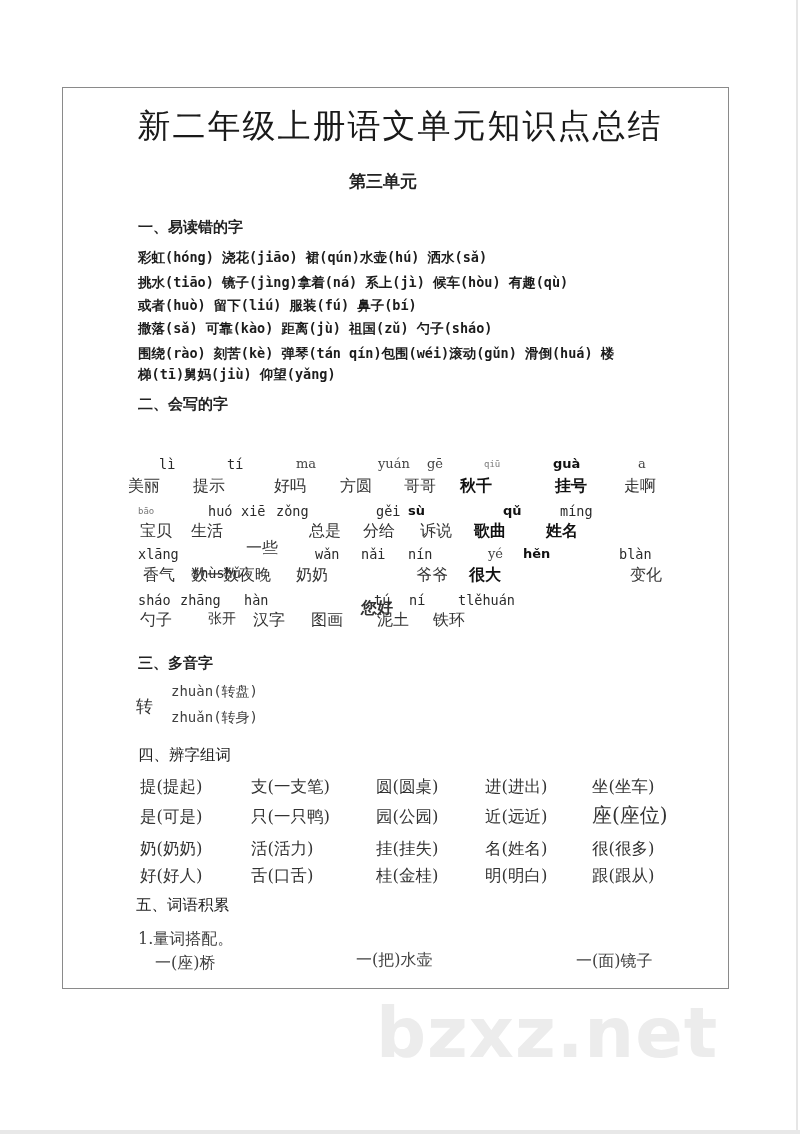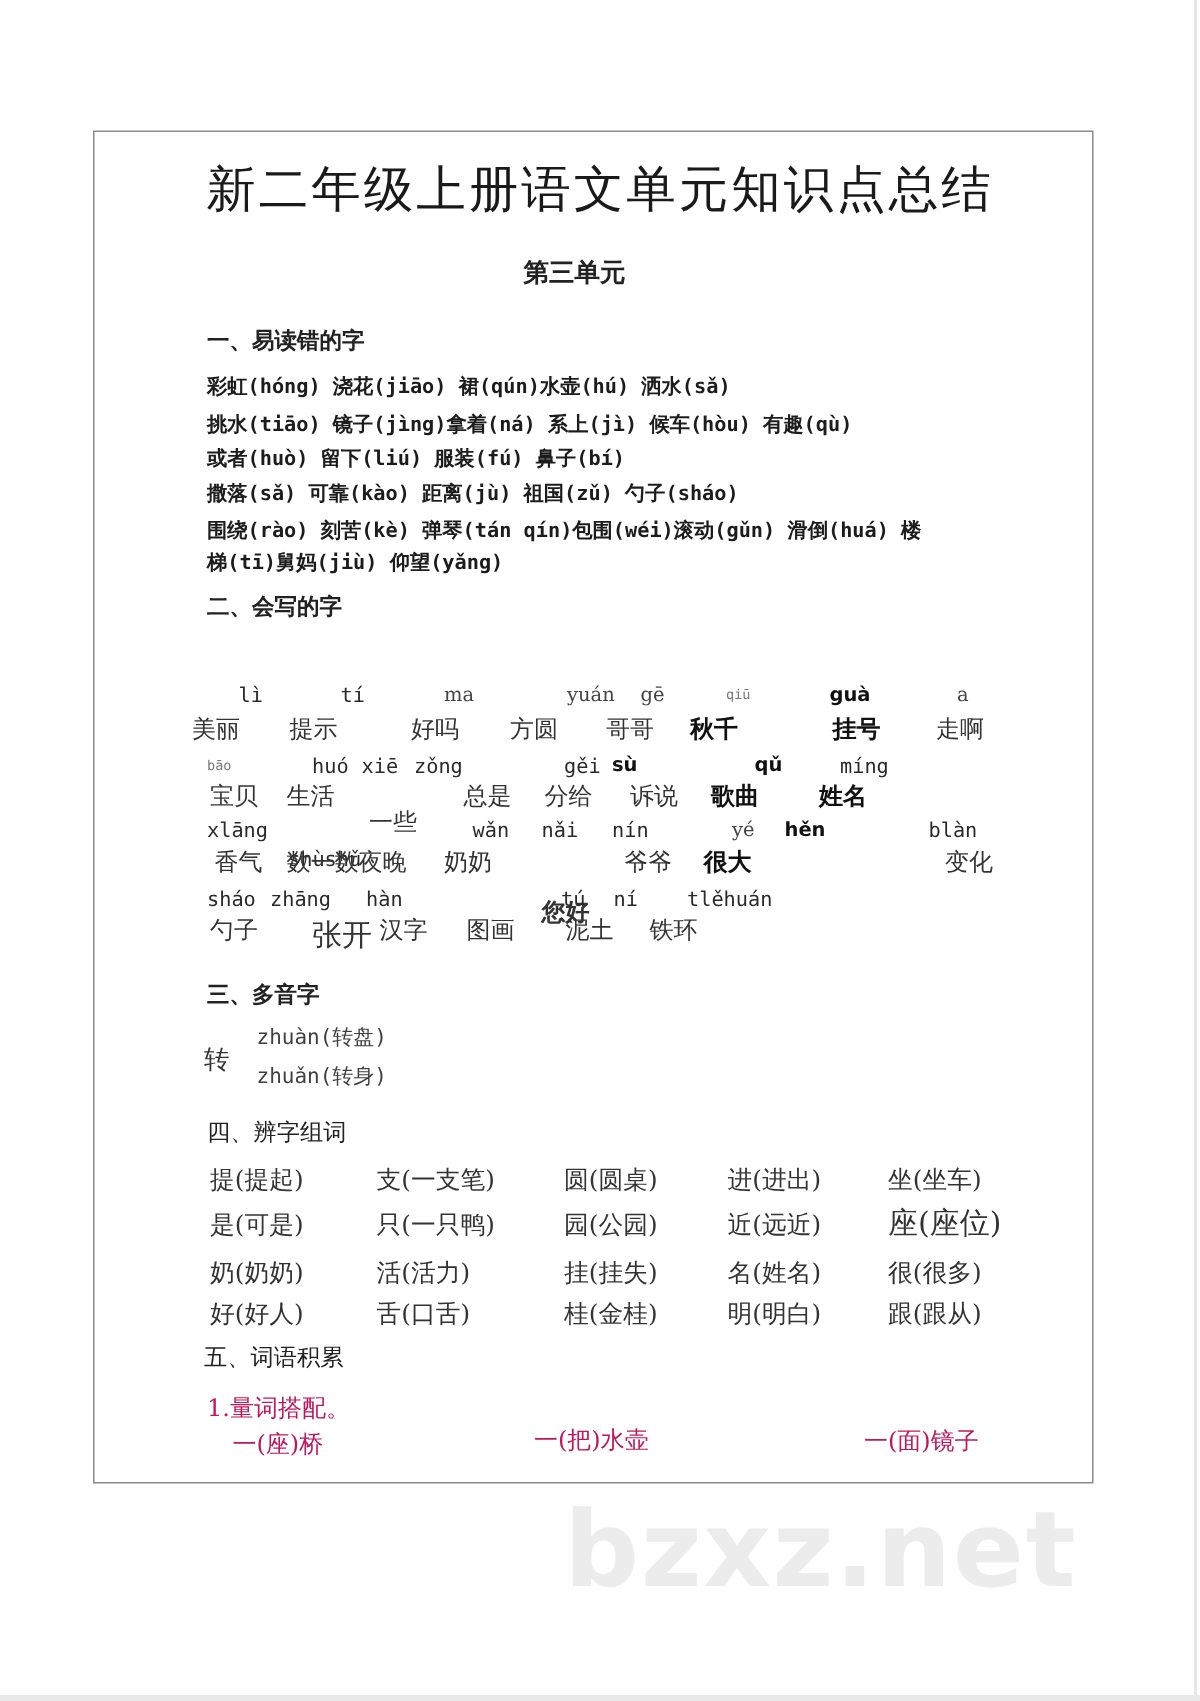--- a/index.html
+++ b/index.html
@@ -31,21 +31,21 @@
   }
   .py { font-family: "DejaVu Sans Mono", "Liberation Mono", monospace; font-size: 13.5px; color: #2a2a2a; }
   .py.small { font-size: 9px; color: #777; }
   .py.bold { font-family: "DejaVu Sans", "Liberation Sans", sans-serif; font-weight: bold; font-size: 13px; color: #111; }
   .py.serif { font-family: "DejaVu Serif", "Liberation Serif", serif; font-size: 13px; color: #444; }
   .hz { font-family: "DejaVu Serif", "Liberation Serif", serif; font-size: 16px; color: #333; }
   .hz.bold { font-family: "DejaVu Sans", "Liberation Sans", sans-serif; font-weight: bold; color: #111; }
   .poly { font-family: "DejaVu Sans Mono", "Liberation Mono", monospace; font-size: 14px; color: #404040; margin-left: 12px; }
   .group { font-family: "DejaVu Serif", "Liberation Serif", serif; font-size: 16.5px; color: #333; }
   .group.big { font-size: 20px; }
-  .vocab { font-family: "DejaVu Serif", "Liberation Serif", serif; font-size: 16px; color: #be185d; }
+  .vocab { font-family: "DejaVu Serif", "Liberation Serif", serif; font-size: 16px; color: #404040; }
   .watermark {
     left: 376px; top: 992px; font-family: "DejaVu Sans", "Liberation Sans", sans-serif; font-weight: bold;
     font-size: 70px; color: #ececec; letter-spacing: 1px;
   }
 </style>
 </head>
 <body>
 
 <div class="page-edge-right"></div>
 <div class="page-edge-bottom"></div>
@@ -114,21 +114,21 @@
     <div class="abs hz" style="left: 416px; top: 565px; font-size: 16px;">爷爷</div>
     <div class="abs hz bold" style="left: 469px; top: 565px; font-size: 16px;">很大</div>
     <div class="abs hz" style="left: 630px; top: 565px; font-size: 16px;">变化</div>
     <div class="abs py" style="left: 138px; top: 592px;">sháo</div>
     <div class="abs py" style="left: 180px; top: 592px;">zhāng</div>
     <div class="abs py" style="left: 244px; top: 592px;">hàn</div>
     <div class="abs py" style="left: 340px; top: 592px; margin-left: 34px;">tú</div>
     <div class="abs py" style="left: 409px; top: 592px;">ní</div>
     <div class="abs py" style="left: 458px; top: 592px;">tlěhuán</div>
     <div class="abs hz" style="left: 140px; top: 610px; font-size: 16px;">勺子</div>
-    <div class="abs hz" style="left: 208px; top: 610px; font-size: 20px;">张开</div>
+    <div class="abs hz" style="left: 208px; top: 610px; font-size: 14px;">张开</div>
     <div class="abs hz" style="left: 253px; top: 610px; font-size: 16px;">汉字</div>
     <div class="abs hz" style="left: 311px; top: 610px; font-size: 16px;">图画</div>
     <div class="abs hz" style="left: 377px; top: 610px; font-size: 16px;">泥土</div>
     <div class="abs hz" style="left: 433px; top: 610px; font-size: 16px;">铁环</div>
   </div>
 
 <div class="abs sec-head" style="left:138px; top:654px;">三、多音字</div>
 <div class="abs hz" style="left:136px; top:695px; font-size:17px;">转</div>
 <div class="abs poly" style="left:159px; top:683px;">zhuàn(转盘)</div>
 <div class="abs poly" style="left:159px; top:709px;">zhuǎn(转身)</div>

